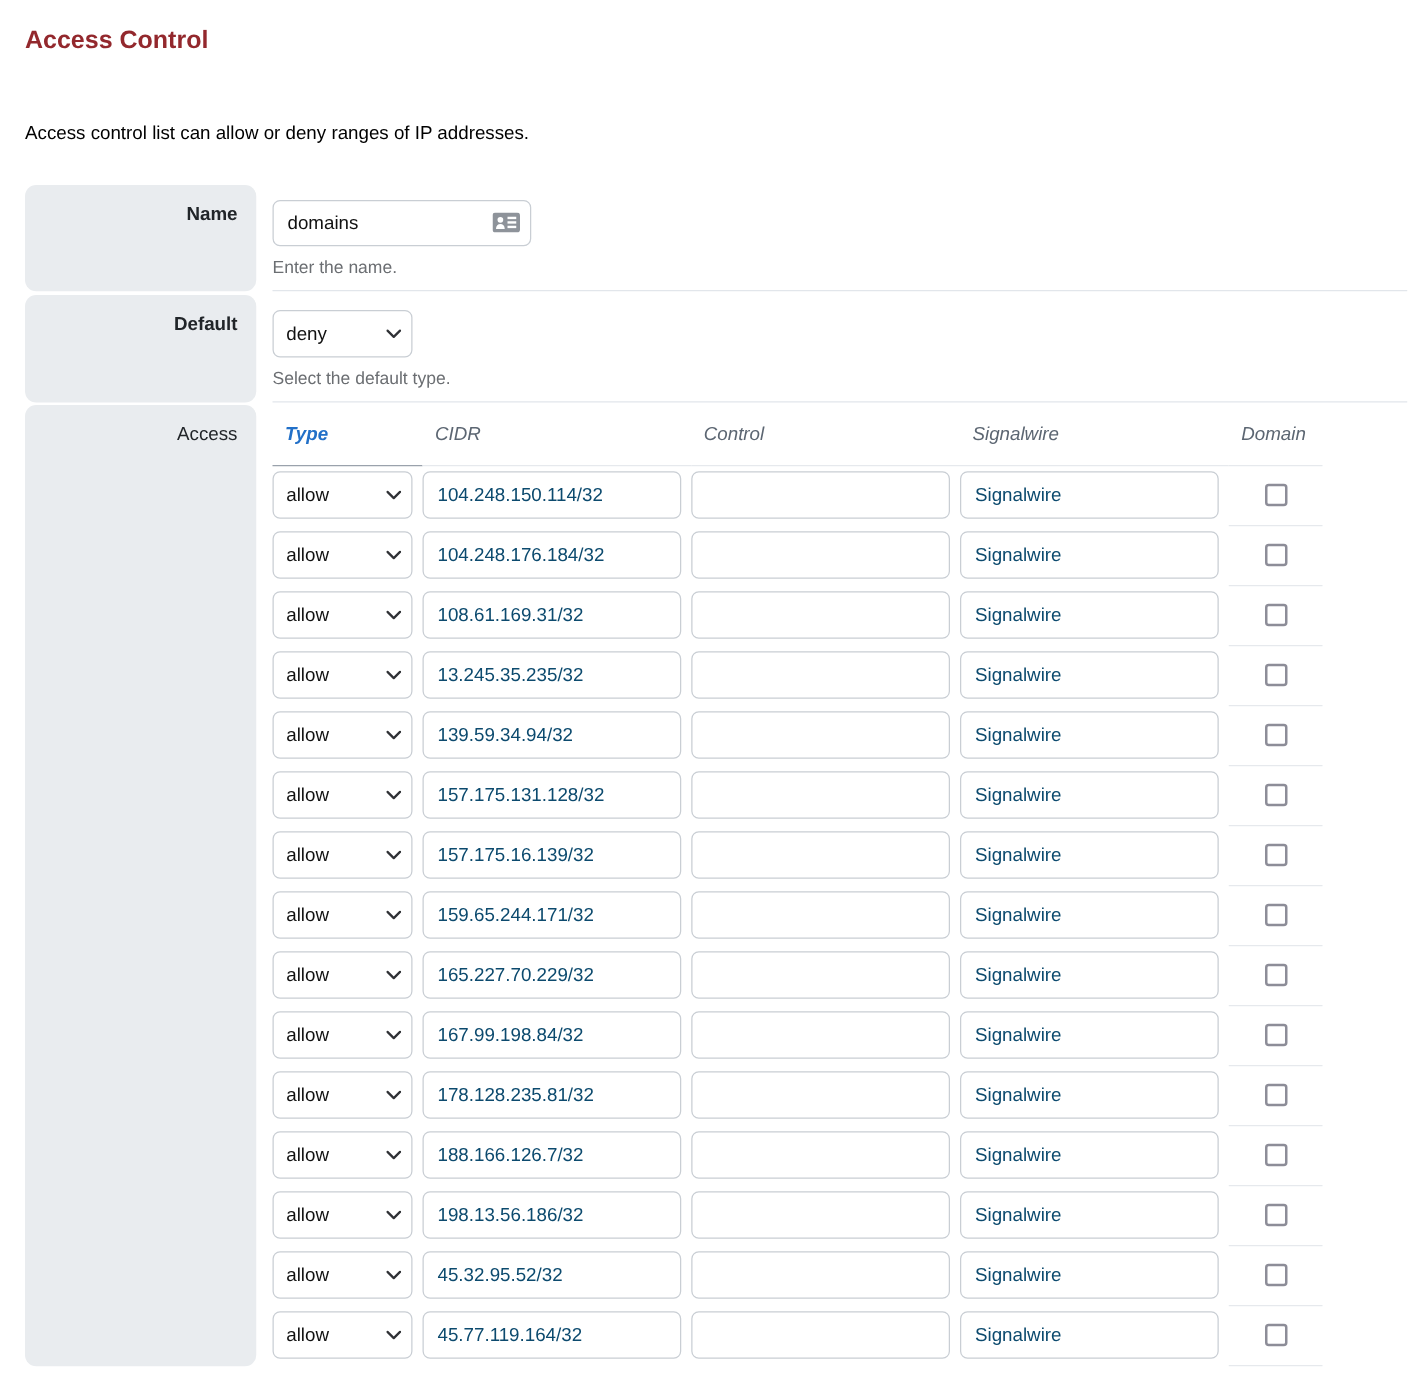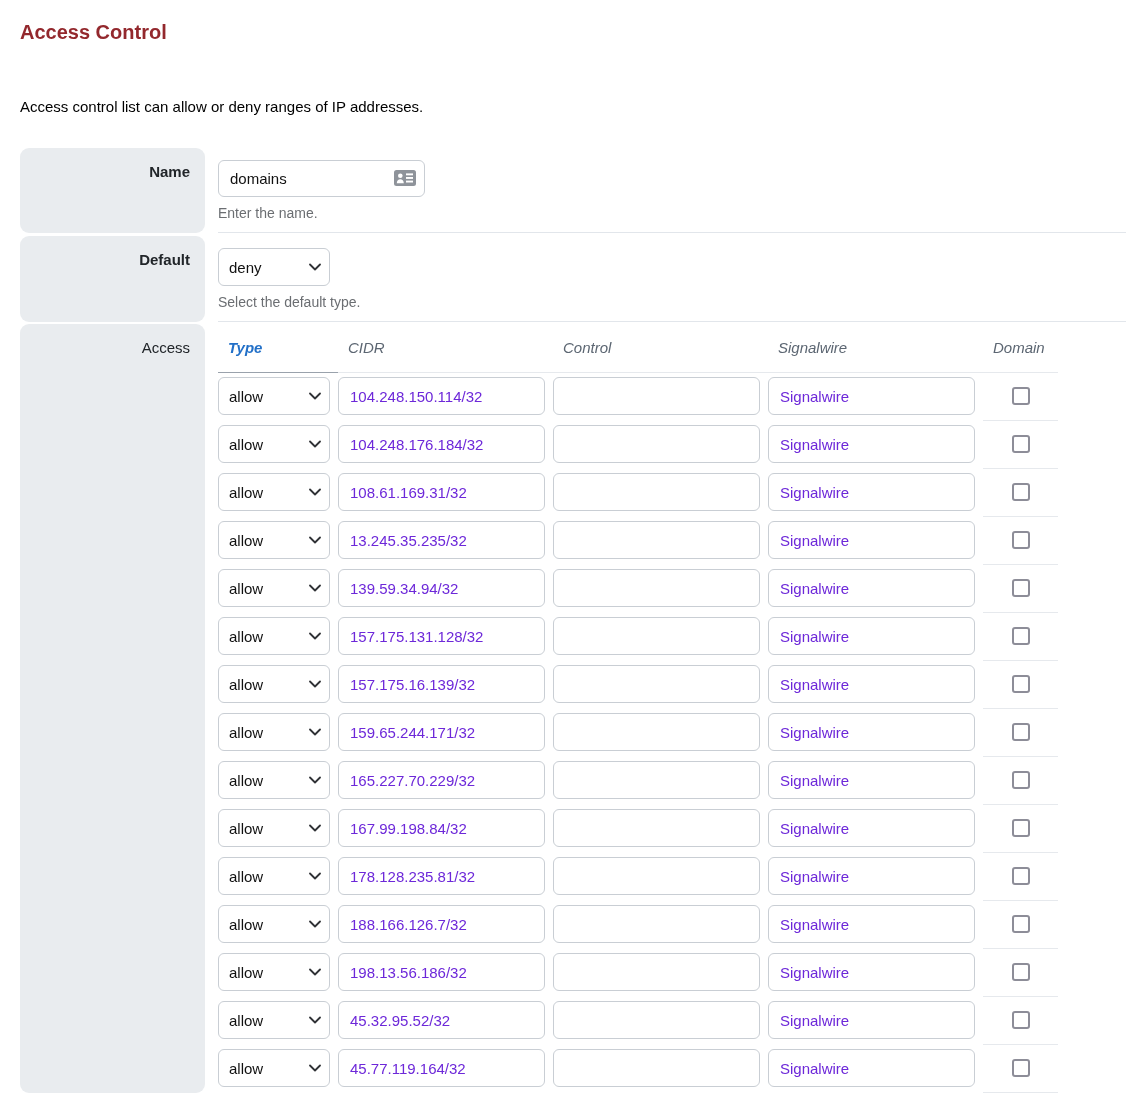--- a/index.html
+++ b/index.html
@@ -133,21 +133,21 @@
 
   table.nodes td { height: 48px; vertical-align: middle; padding: 0; }
   td.cell-input-td input {
     width: 207px;
     height: 38px;
     border: 1px solid #c9ced4;
     border-radius: 6px;
     padding: 16px 11px;
     font-family: "Liberation Sans", sans-serif;
     font-size: 15px;
-    color: #6d28d9;
+    color: #0c4a6e;
     background: #fff;
     outline: none;
   }
   td.action-td { text-align: center; border-bottom: 1px solid #e6e9ed; }
   input.row-checkbox {
     appearance: none;
     -webkit-appearance: none;
     width: 18px; height: 18px;
     border: 2px solid #8d8d98;
     border-radius: 3px;

